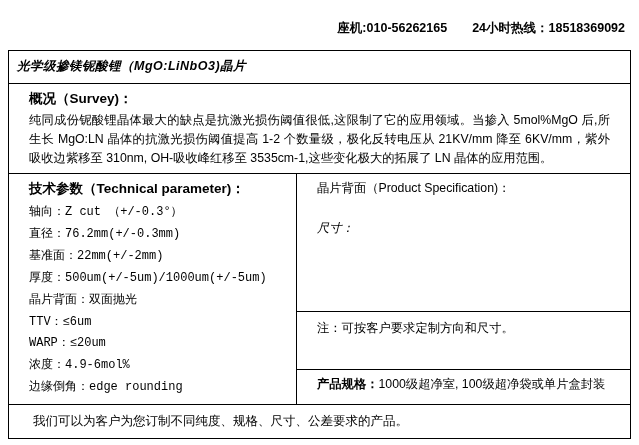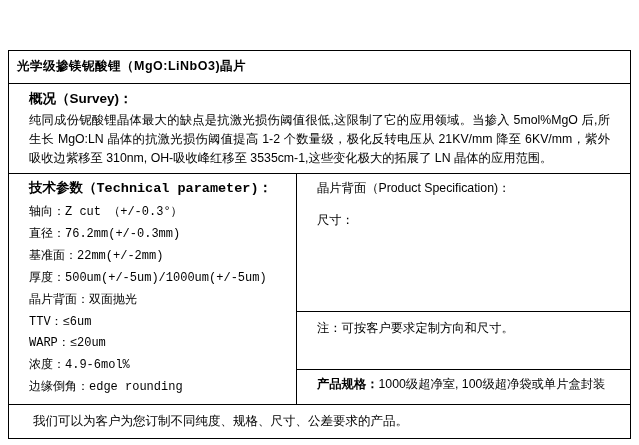--- a/index.html
+++ b/index.html
@@ -51,59 +51,60 @@
     vertical-align: top;
     padding: 5px 20px;
     font-size: 12.5px;
     line-height: 1.5;
   }
   .title-cell {
     font-size: 15px;
     font-weight: bold;
     padding: 6px 8px 7px 8px !important;
     letter-spacing: 0.5px;
+    font-style: italic;
   }
   .survey-head {
     font-weight: bold;
     font-size: 13.5px;
     display: block;
     margin-bottom: 2px;
   }
   .survey-body {
     display: block;
     font-size: 12.3px;
     line-height: 1.55;
     text-align: justify;
   }
   .section-head {
     font-weight: bold;
     font-size: 13.5px;
     display: block;
     margin-bottom: 3px;
-    font-family: Liberation Mono, monospace;
   }
   .spec-list {
     display: block;
     font-family: "Liberation Mono", monospace;
     font-size: 12px;
     line-height: 1.82;
   }
   .spec-list .row {
     display: block;
     white-space: nowrap;
   }
   .right-col-inner {
     display: block;
     font-size: 12.3px;
     line-height: 1.6;
   }
   .size-label {
     display: block;
-    margin-top: 12px;
+    margin-top: 20px;
     font-size: 12.3px;
+    font-style: italic;
   }
   .note-line {
     display: block;
     font-size: 12.3px;
     margin-top: 2px;
   }
   .pack-line {
     display: block;
     font-size: 12.3px;
   }
@@ -122,20 +123,25 @@
   }
   .pack-cell {
     height: 24px;
   }
 </style>
 </head>
 <body>
 
 <div class="page">
 
+  <div class="contact-bar">
+    <span class="phone-group">座机:010-56262165</span>
+    <span class="gap"></span>
+    <span class="phone-group">24小时热线：18518369092</span>
+  </div>
 
   <table class="doc-table">
     <colgroup>
       <col style="width:288px">
       <col style="width:334px">
     </colgroup>
     <tbody>
       <tr>
         <td class="title-cell" colspan="2">光学级掺镁铌酸锂（MgO:LiNbO3)晶片</td>
       </tr>

